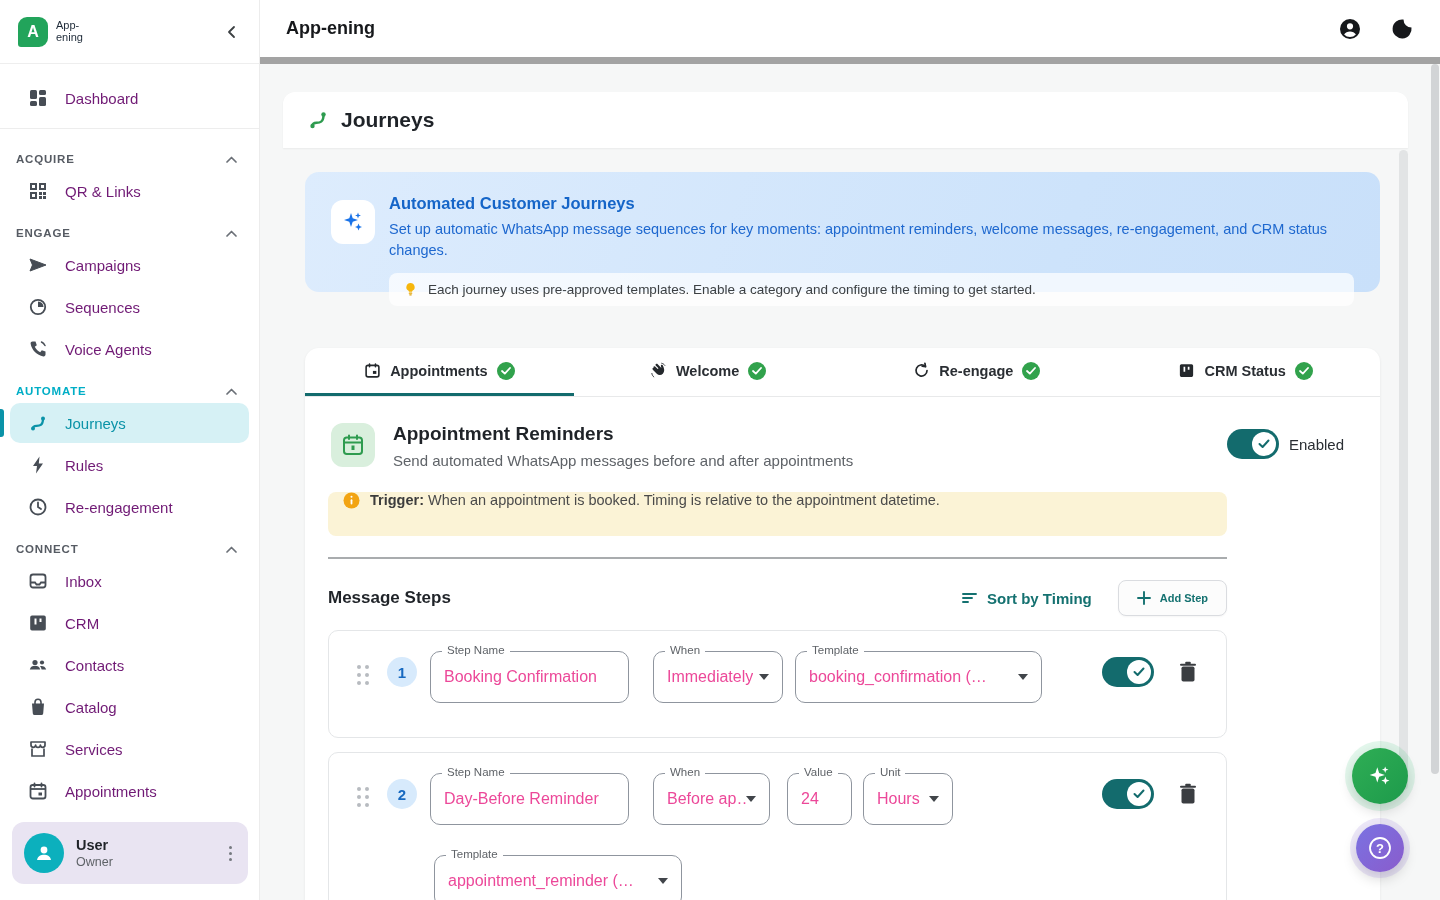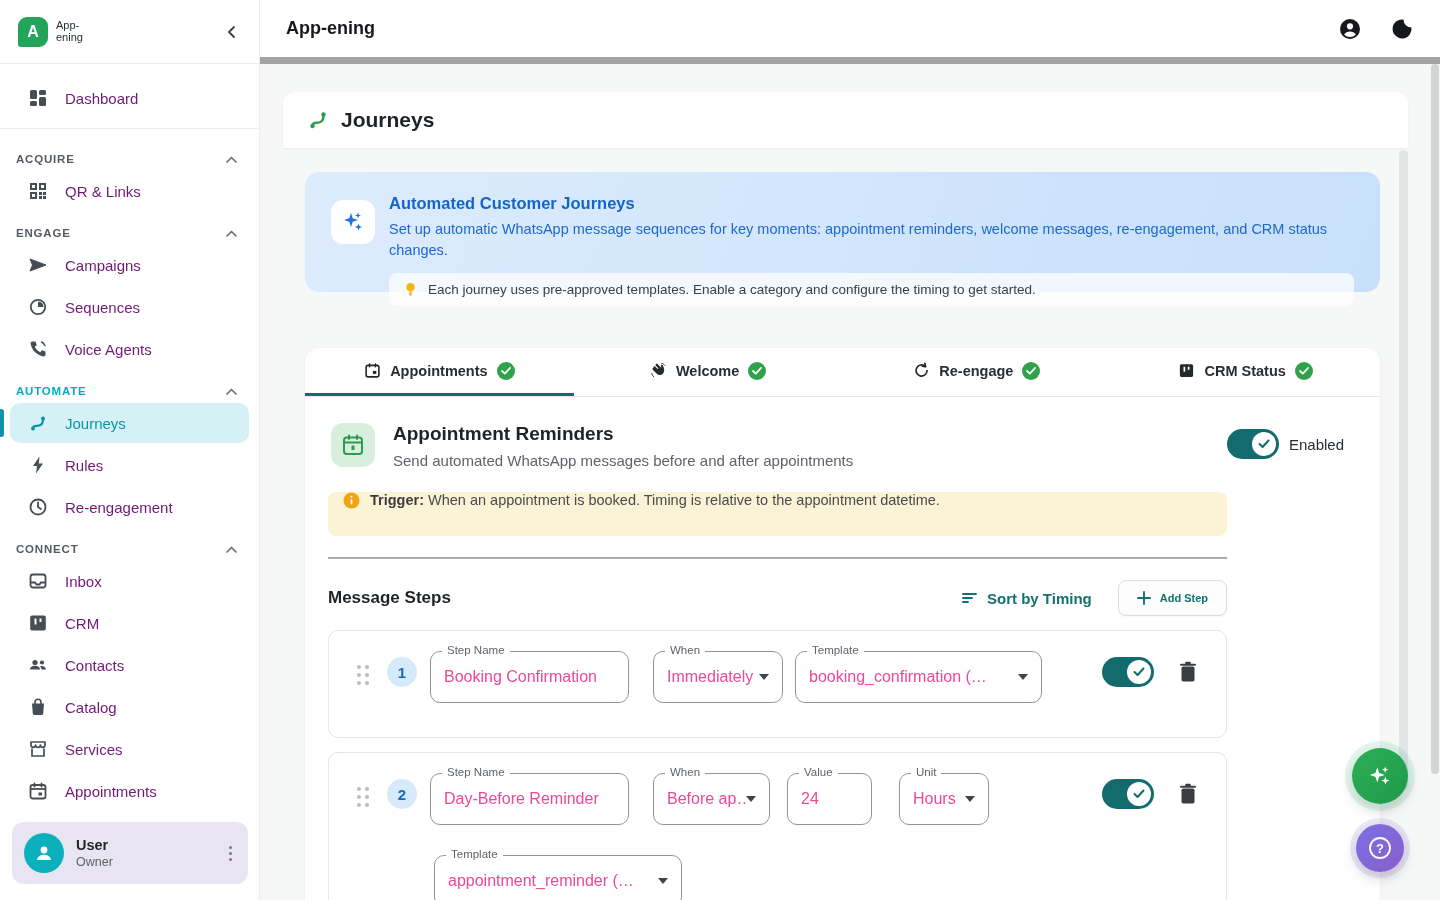--- a/index.html
+++ b/index.html
@@ -106,21 +106,21 @@
     font-weight:bold; display:flex; align-items:center; justify-content:center; margin:6px 13px 0 0; flex:0 0 30px; }
   .field { position:relative; height:52px; border:1.5px solid #8f959e; border-radius:10px; background:#fff;
     display:flex; align-items:center; padding:0 13px; }
   .field .flabel { position:absolute; top:-8px; left:11px; background:#fff; padding:0 5px; font-size:11.5px; color:#5f6368; }
   .fvalue { font-size:16px; color:#ec4899; white-space:nowrap; overflow:hidden; }
   .caret { width:0; height:0; border-left:5px solid transparent; border-right:5px solid transparent;
     border-top:6px solid #41454a; margin-left:auto; flex:0 0 10px; }
   .f-name { width:199px; margin-right:24px; }
   .f-when1 { width:130px; margin-right:12px; }
   .f-when2 { width:117px; margin-right:17px; }
-  .f-value { width:85px; margin-right:27px; }
+  .f-value { width:65px; margin-right:11px; }
   .f-unit { width:90px; }
   .f-template1 { width:247px; }
   .f-template2 { width:248px; margin:30px 0 20px 79px; }
   .row-right { margin-left:auto; display:flex; align-items:flex-start; gap:24px; }
   .row-right .toggle { margin-top:6px; }
   .trash { margin-top:10px; width:20px; height:22px; color:#3a3d41; cursor:pointer; }
 
   
   .content-scrollbar { position:absolute; left:1139px; top:86px; width:9px; height:640px; background:#e2e4e5; border-radius:5px; }
   .window-scrollbar { position:absolute; left:1431px; top:64px; width:8px; height:710px; background:#d2d4d6; border-radius:4px; z-index:6; }

